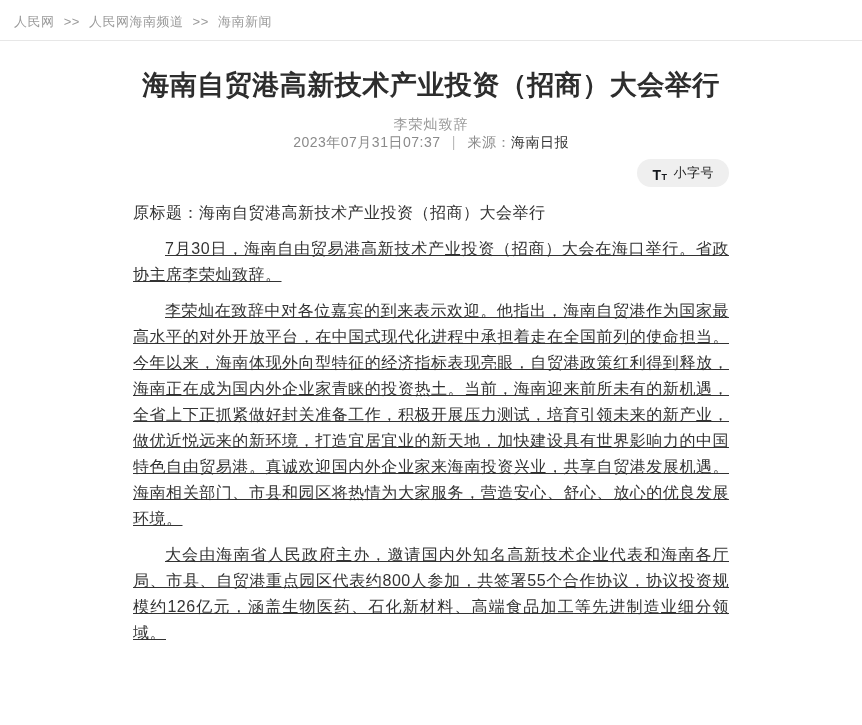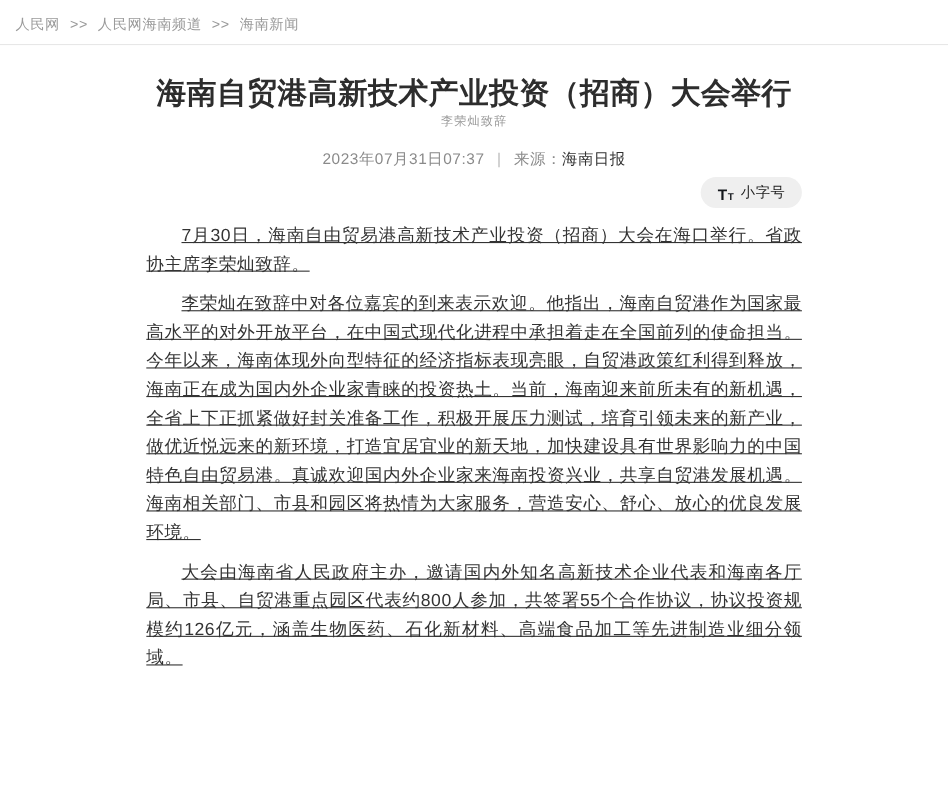--- a/index.html
+++ b/index.html
@@ -34,27 +34,27 @@
   .title {
     margin: 26px 0 0 0;
     font-size: 27px;
     line-height: 36px;
     font-weight: bold;
     color: #2d2d2d;
     text-align: center;
     letter-spacing: 0.5px;
   }
   .subtitle {
+    margin-top: 13px;
     text-align: center;
-    font-size: 11px;
+    font-size: 14px;
     color: #999999;
     letter-spacing: 1px;
   }
   .meta {
-    margin-top: 18px;
     text-align: center;
     font-size: 14px;
     color: #8a8a8a;
     letter-spacing: 0.5px;
   }
   .meta .meta-sep { margin: 0 7px; color: #bbbbbb; }
   .meta .source {
     color: #333333;
     text-decoration: none;
     cursor: pointer;
@@ -123,20 +123,21 @@
       <button class="pill">
         <span class="tt">
             <span class="t-big">T</span>
             <span class="t-small">T</span>
           </span>
         <span>小字号</span>
       </button>
     </div>
 
     <div class="article-body">
+      <p class="orig"><span>原标题：</span><span>海南自贸港高新技术产业投资（招商）大会举行</span></p>
       <p class="para">7月30日，海南自由贸易港高新技术产业投资（招商）大会在海口举行。省政协主席李荣灿致辞。</p>
       <p class="para">李荣灿在致辞中对各位嘉宾的到来表示欢迎。他指出，海南自贸港作为国家最高水平的对外开放平台，在中国式现代化进程中承担着走在全国前列的使命担当。今年以来，海南体现外向型特征的经济指标表现亮眼，自贸港政策红利得到释放，海南正在成为国内外企业家青睐的投资热土。当前，海南迎来前所未有的新机遇，全省上下正抓紧做好封关准备工作，积极开展压力测试，培育引领未来的新产业，做优近悦远来的新环境，打造宜居宜业的新天地，加快建设具有世界影响力的中国特色自由贸易港。真诚欢迎国内外企业家来海南投资兴业，共享自贸港发展机遇。海南相关部门、市县和园区将热情为大家服务，营造安心、舒心、放心的优良发展环境。</p>
       <p class="para">大会由海南省人民政府主办，邀请国内外知名高新技术企业代表和海南各厅局、市县、自贸港重点园区代表约800人参加，共签署55个合作协议，协议投资规模约126亿元，涵盖生物医药、石化新材料、高端食品加工等先进制造业细分领域。</p>
 
     </div>
 
   </div>
 
 </div>
 

